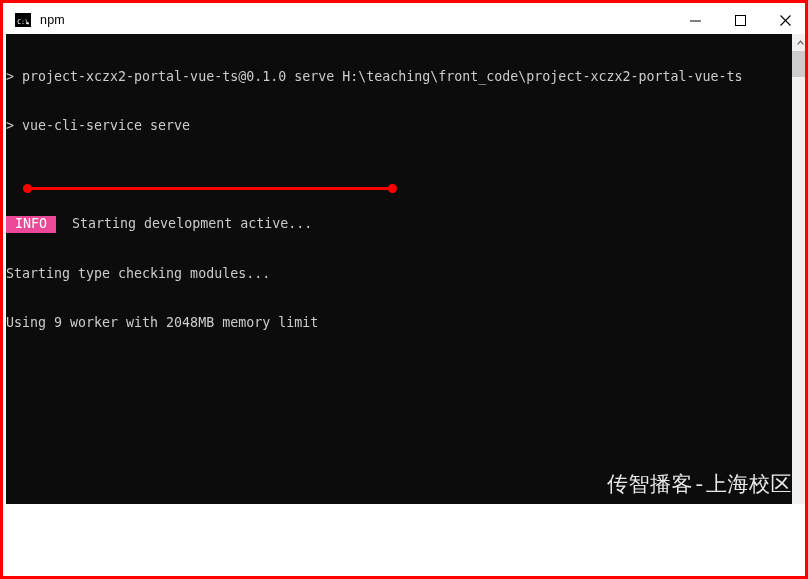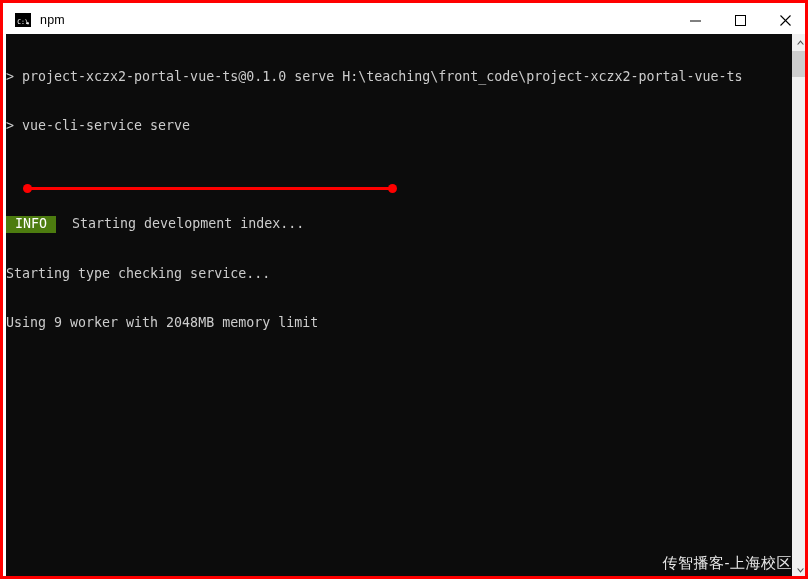--- a/index.html
+++ b/index.html
@@ -61,21 +61,21 @@
     flex: 0 0 auto;
   }
   .win-btn svg { display: block; }
 
   
   #console-body {
     position: absolute;
     left: 3px;
     top: 31px;
     width: 802px;
-    height: 545px;
+    height: 470px;
     background: #0c0c0c;
     overflow: hidden;
   }
 
   #console-text {
     position: absolute;
     left: 0;
     top: 2px;
     width: 786px;
     font-family: "DejaVu Sans Mono", "Liberation Mono", monospace;
@@ -84,21 +84,21 @@
     color: #cccccc;
     white-space: pre;
     letter-spacing: 0px;
   }
   .line {
     height: 16.4px;
     white-space: pre;
     overflow: hidden;
   }
   .badge-info {
-    background: #4d7c0f;
+    background: #ec4899;
     color: #ffffff;
     padding: 8px 1px;
   }
   .cursor-block {
     display: inline-block;
     width: 8px;
     height: 3px;
     background: #cccccc;
     vertical-align: baseline;
     margin-bottom: 0px;
@@ -160,22 +160,22 @@
     background: #ff0000;
   }
   #annotation-dot-left  { left: 0px; }
   #annotation-dot-right { left: 365px; }
 
   
   #watermark {
     position: absolute;
     right: 16px;
     bottom: 6px;
-    font-family: Liberation Sans, sans-serif;
-    font-size: 15px;
+    font-family: Liberation Mono, monospace;
+    font-size: 21px;
     color: #e8e8e8;
     white-space: nowrap;
     letter-spacing: 0.5px;
   }
 </style>
 </head>
 <body>
 
 <div id="window-frame">
 
@@ -212,22 +212,22 @@
       </svg>
     </span>
   </div>
 
   <div id="console-body">
 
     <div id="console-text">
       <div class="line"><span>&gt; project-xczx2-portal-vue-ts@0.1.0 serve H:\teaching\front_code\project-xczx2-portal-vue-ts</span></div>
       <div class="line"><span>&gt; vue-cli-service serve</span></div>
       <div class="line"><span></span></div>
-      <div class="line"><span class="badge-info"> INFO </span><span>  Starting development index...</span></div>
-      <div class="line"><span>Starting type checking service...</span></div>
+      <div class="line"><span class="badge-info"> INFO </span><span>  Starting development active...</span></div>
+      <div class="line"><span>Starting type checking modules...</span></div>
       <div class="line"><span>Using 9 worker with 2048MB memory limit</span></div>
     </div>
 
     <div id="annotation-line">
       <div id="annotation-bar"></div>
       <div class="annotation-dot" id="annotation-dot-left"></div>
       <div class="annotation-dot" id="annotation-dot-right"></div>
     </div>
 
     <div id="scrollbar">

